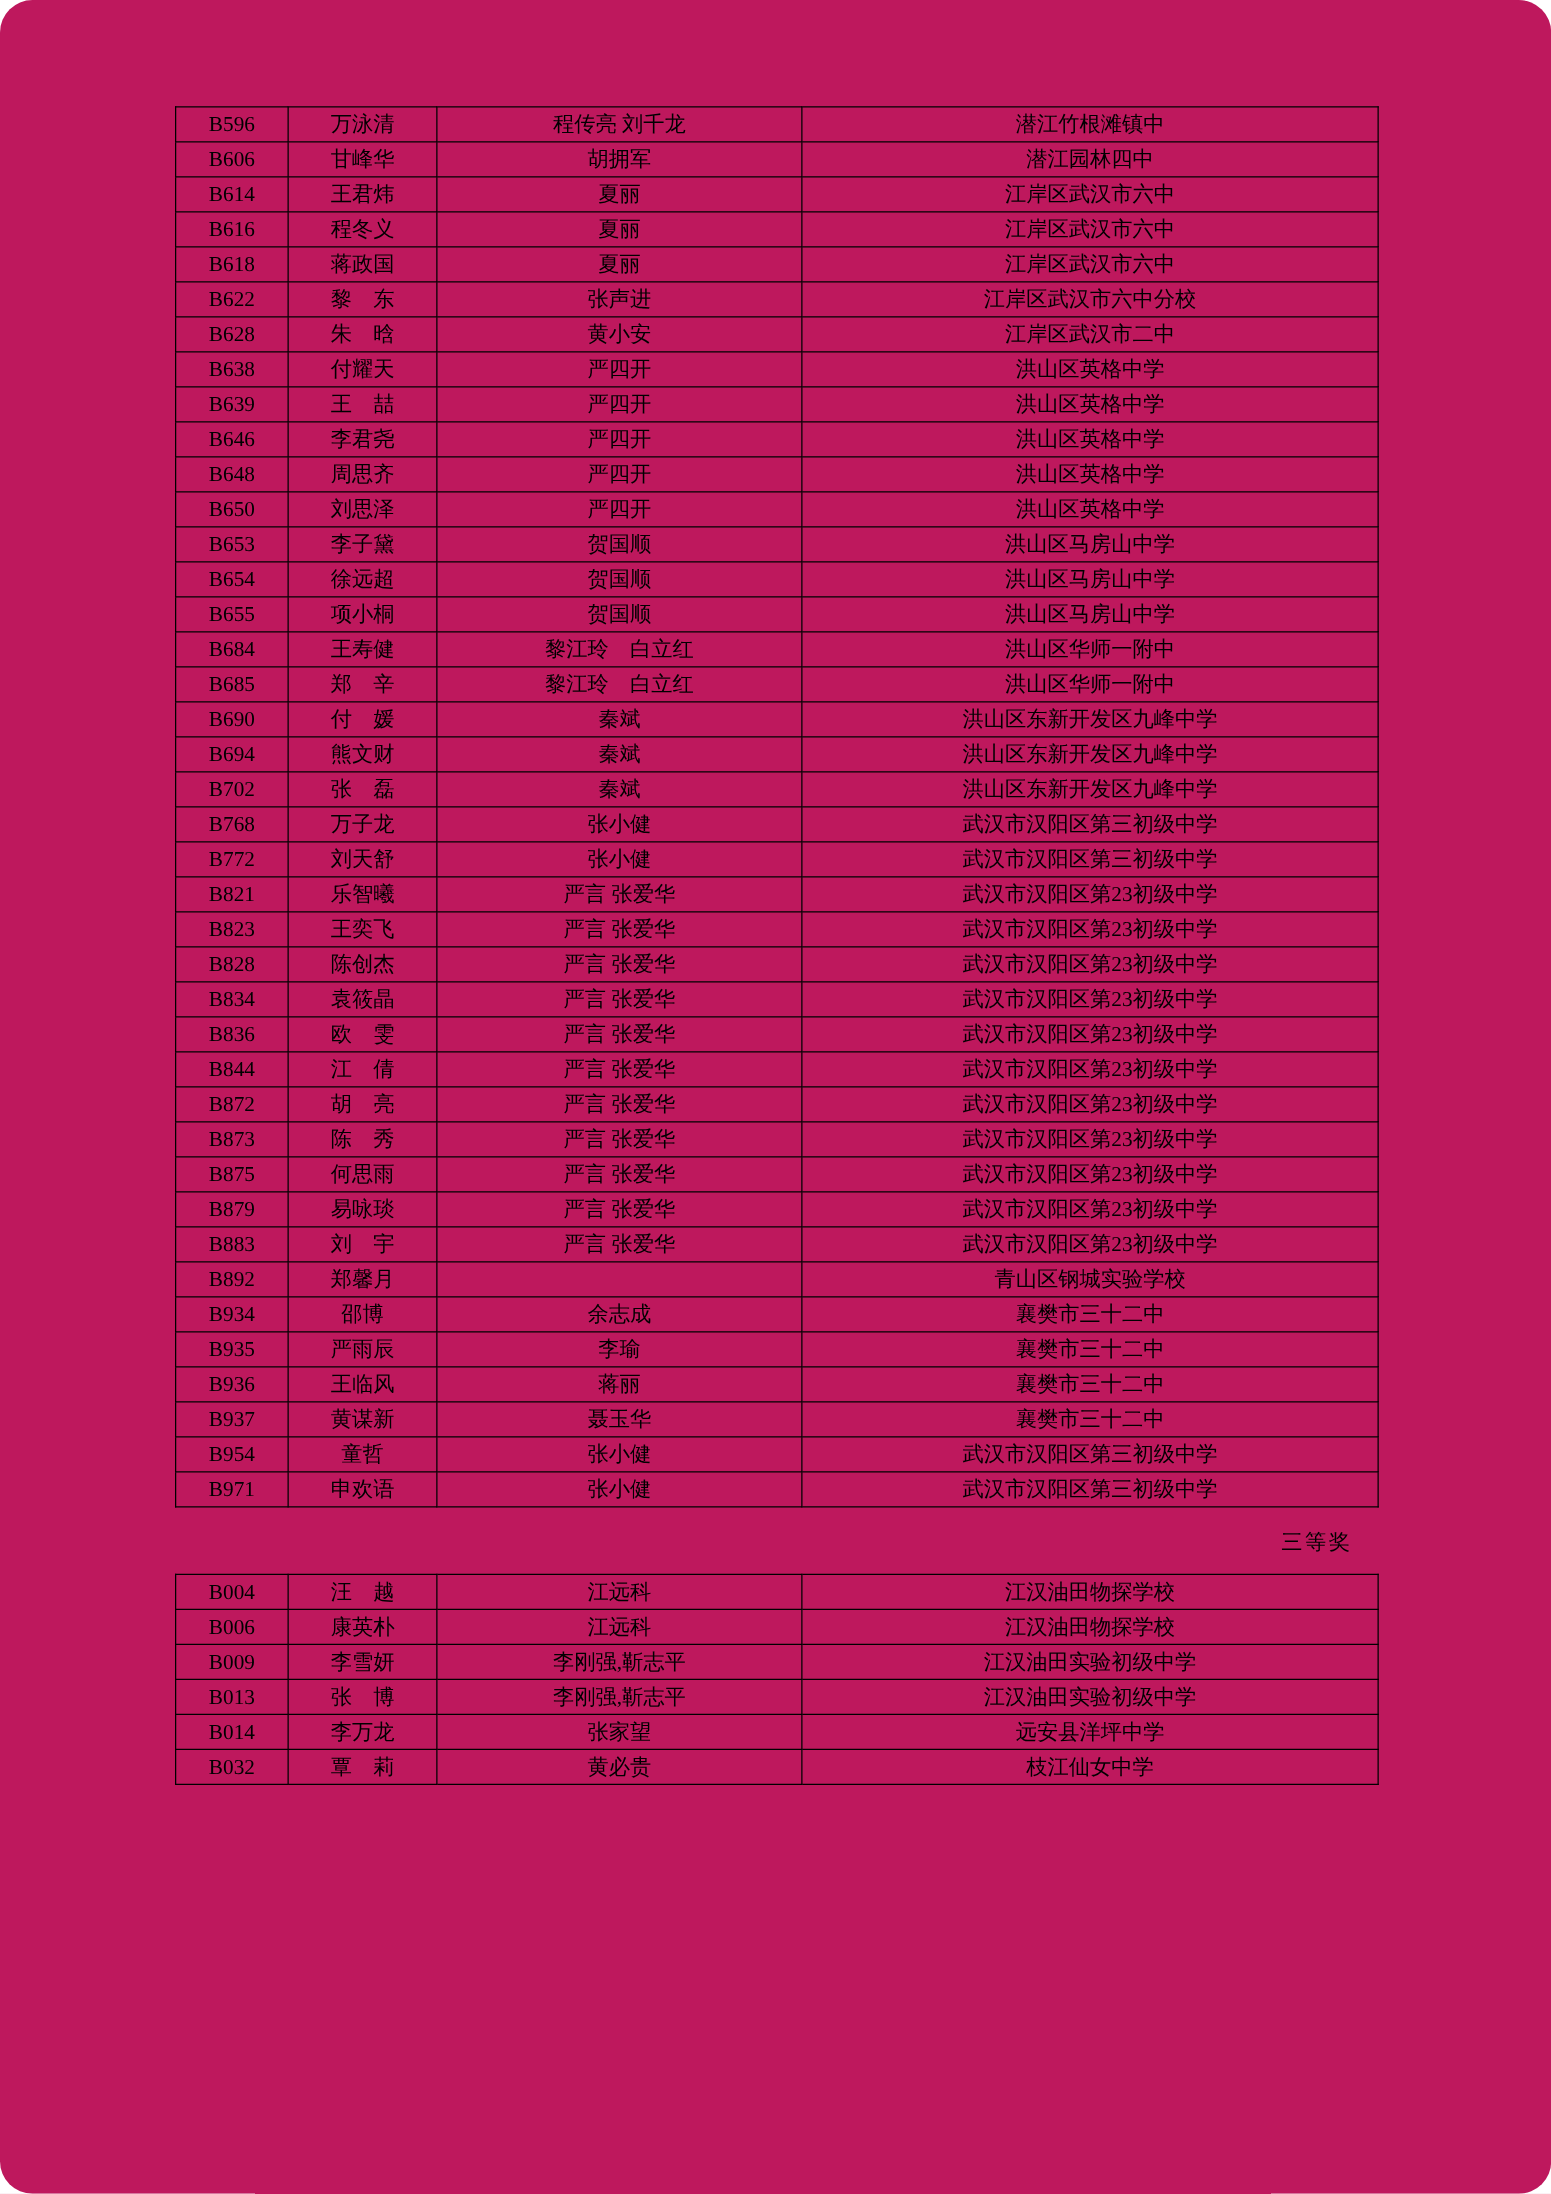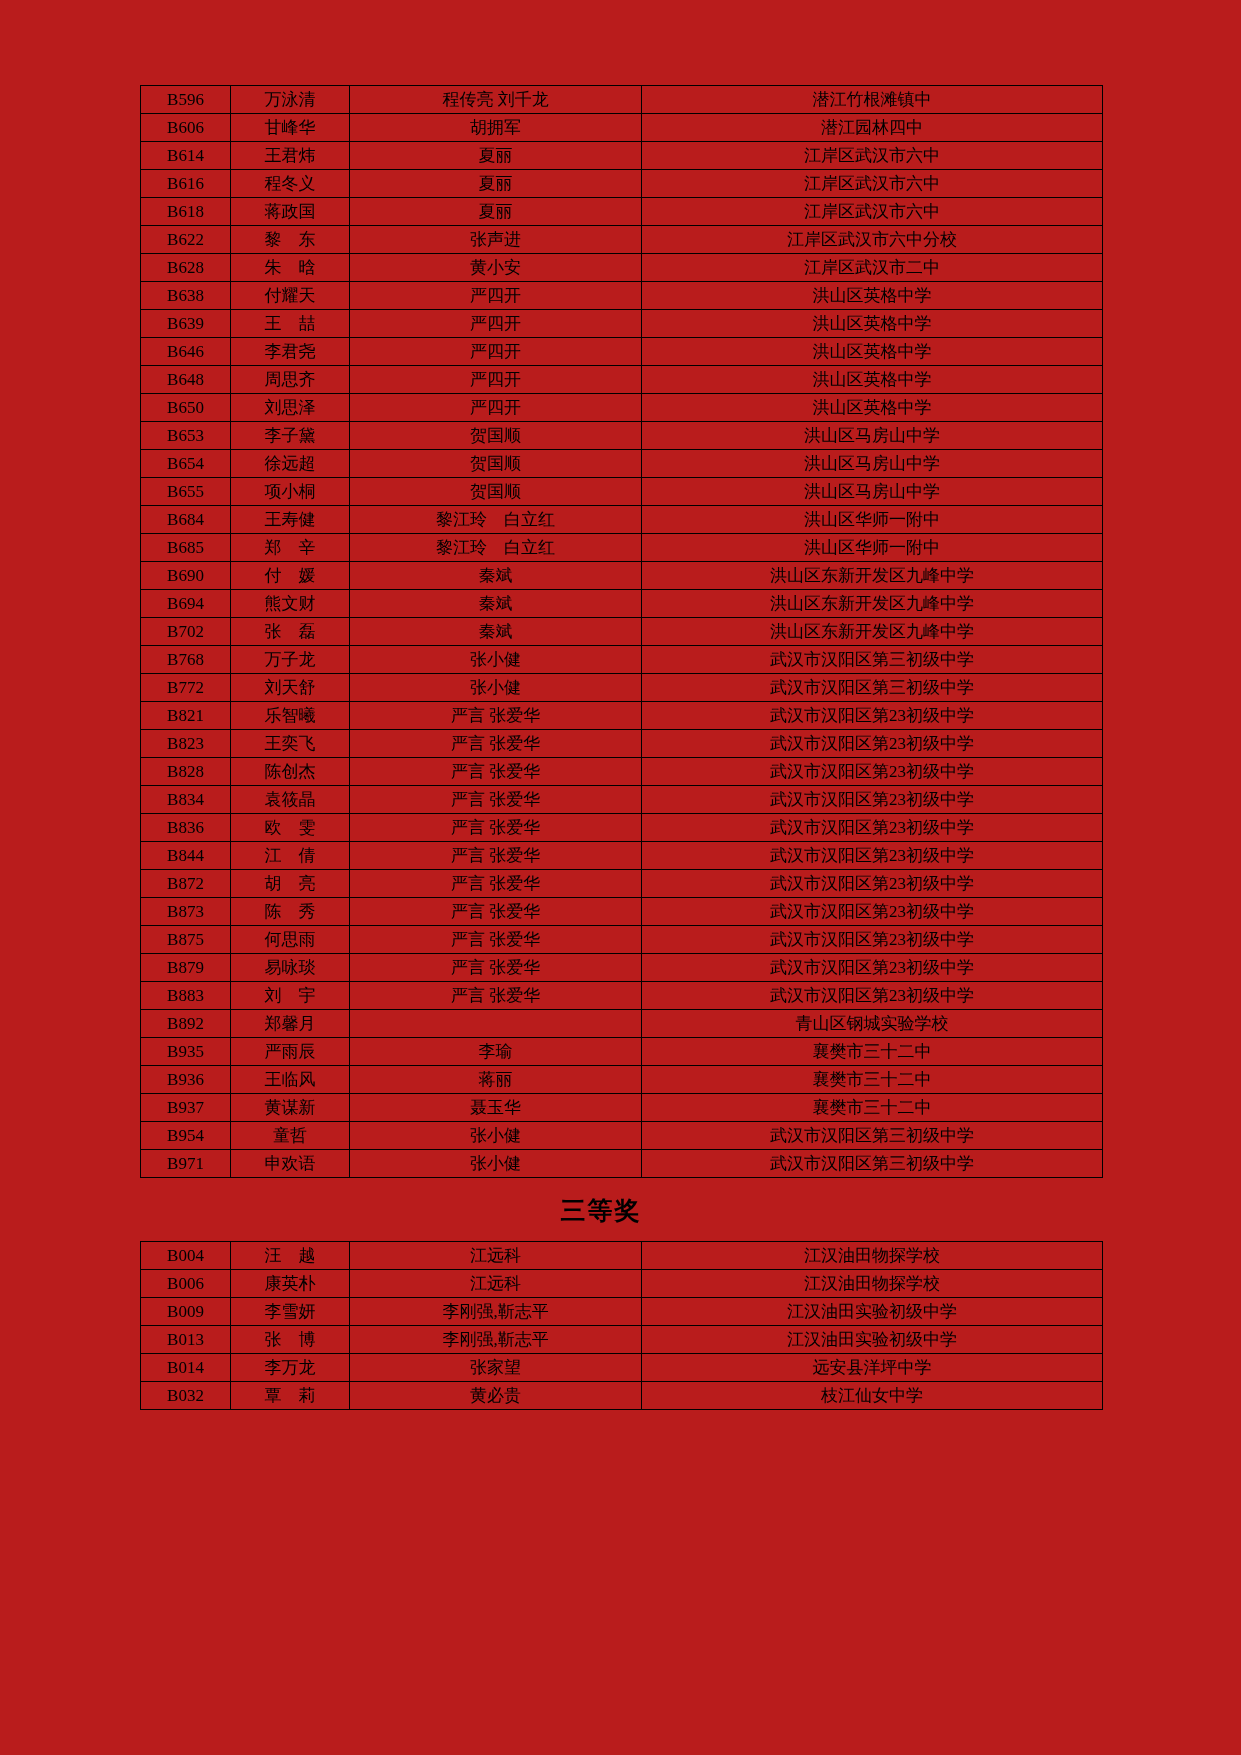--- a/index.html
+++ b/index.html
@@ -7,22 +7,23 @@
   body {
     width: 1241px;
     height: 1755px;
     font-family: "Liberation Serif", "DejaVu Serif", serif;
     color: #000000;
     position: relative;
   }
   .page {
     width: 1241px;
     height: 1755px;
-    background: #b91c1c;
+    background: #be185d;
     position: relative;
+    border-radius: 26px;
   }
   table.awards-table {
     border-collapse: collapse;
     table-layout: fixed;
     margin-left: 140px;
     width: 962px;
   }
   table.t1 { padding-top: 0; }
   .t1-wrap { padding-top: 85px; }
   table.awards-table td {
@@ -34,24 +35,24 @@
     line-height: 27px;
     padding: 0 2px;
     overflow: hidden;
     white-space: nowrap;
   }
   .section-title {
     width: 962px;
     margin-left: 120px;
     margin-top: 16px;
     margin-bottom: 14px;
-    text-align: center;
+    text-align: right;
     font-family: "Liberation Sans", "DejaVu Sans", sans-serif;
-    font-weight: bold;
-    font-size: 25px;
+    font-weight: normal;
+    font-size: 17px;
     letter-spacing: 2px;
   }
 </style>
 </head>
 <body>
 
 <div class="page">
 
   <div class="t1-wrap">
     <table class="awards-table t1">
@@ -260,20 +261,26 @@
             <td>严言 张爱华</td>
             <td>武汉市汉阳区第23初级中学</td>
           </tr>
           <tr>
             <td>B892</td>
             <td>郑馨月</td>
             <td></td>
             <td>青山区钢城实验学校</td>
           </tr>
           <tr>
+            <td>B934</td>
+            <td>邵博</td>
+            <td>余志成</td>
+            <td>襄樊市三十二中</td>
+          </tr>
+          <tr>
             <td>B935</td>
             <td>严雨辰</td>
             <td>李瑜</td>
             <td>襄樊市三十二中</td>
           </tr>
           <tr>
             <td>B936</td>
             <td>王临风</td>
             <td>蒋丽</td>
             <td>襄樊市三十二中</td>

